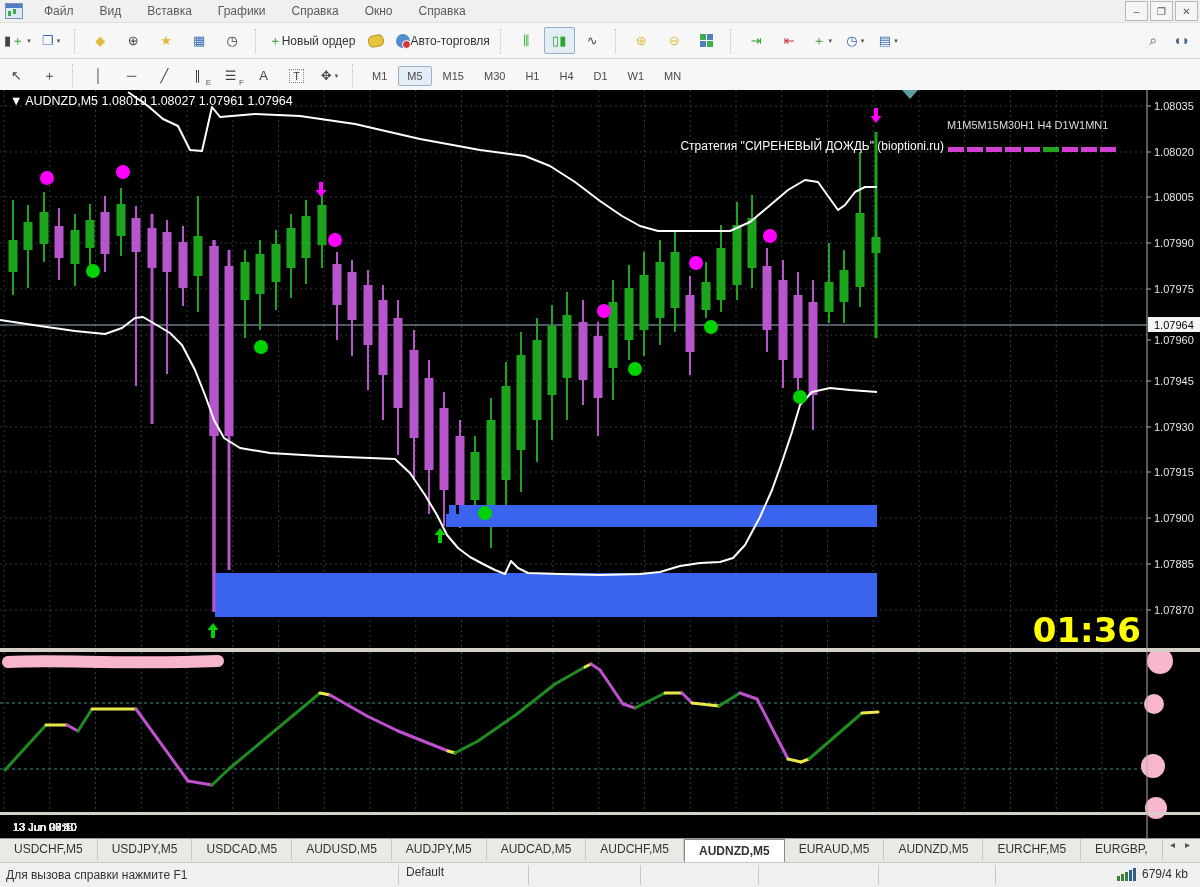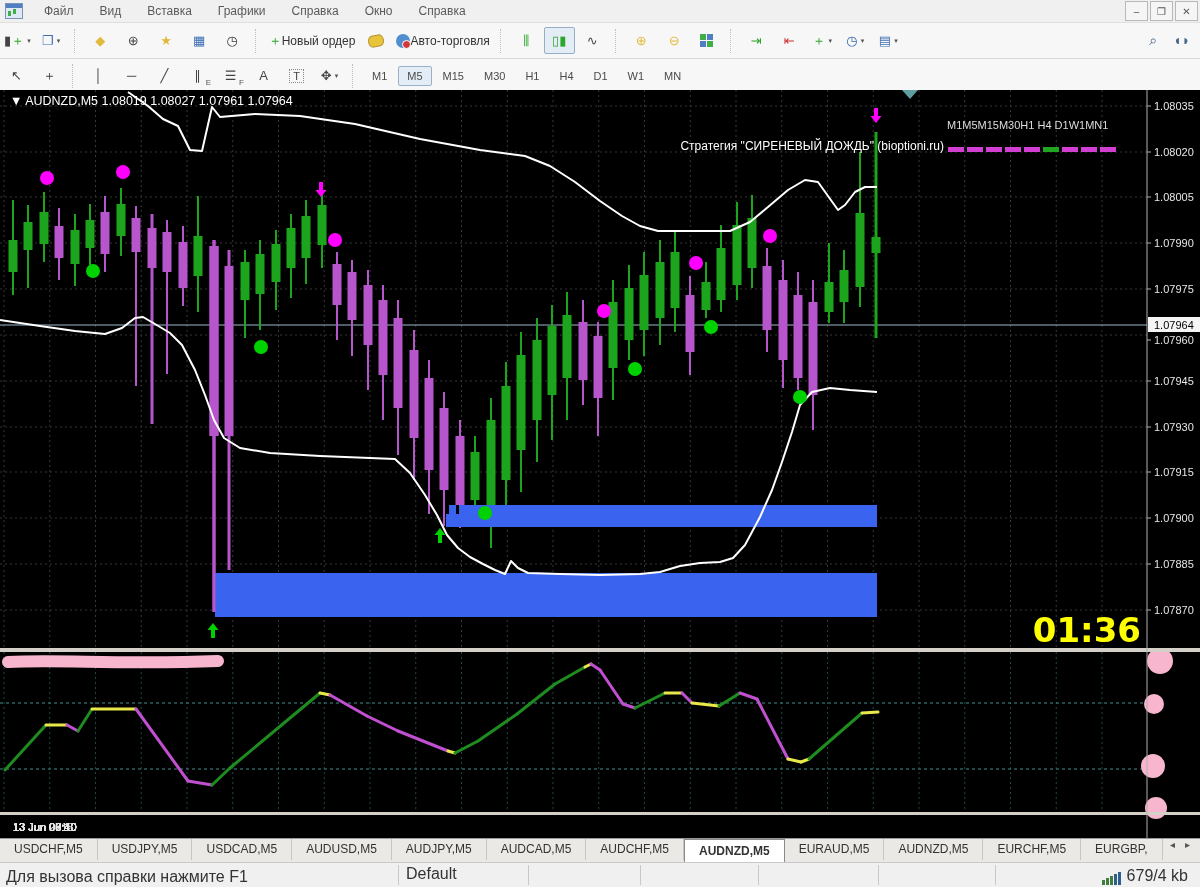--- a/index.html
+++ b/index.html
@@ -32,21 +32,21 @@
   .tf-btn.active{border-color:#9ab2c8;background:#e4edf6}
   .right-icons{position:absolute;right:10px;display:flex;gap:16px;font-size:14px;color:#4a6a8a}
   
   #chartwrap{position:absolute;left:0;top:90px;width:1200px;height:748px;background:#000}
   
   .tabsbar{position:absolute;left:0;top:838px;width:1200px;height:24px;background:#ebe9e6;border-top:1px solid #999;display:flex;align-items:flex-start;font-size:12px;color:#333}
   .tab{padding:3px 14px 4px 14px;border-right:1px solid #c8c6c2;white-space:nowrap;cursor:default}
   .tab.active{background:#fff;border:1px solid #8a8a8a;border-bottom:none;font-weight:bold;padding-top:4px}
   .tab-scroll{margin-left:auto;display:flex;gap:10px;padding:0 10px 4px 0;font-size:10px;color:#555}
   
-  .statusbar{position:absolute;left:0;top:862px;width:1200px;height:25px;background:#f0f0f0;border-top:1px solid #c8c8c8;font-size:16px;color:#333}
+  .statusbar{position:absolute;left:0;top:862px;width:1200px;height:25px;background:#f0f0f0;border-top:1px solid #c8c8c8;font-size:12px;color:#333}
   .status-help{position:absolute;left:6px;top:5px}
   .status-profile{position:absolute;left:406px;top:2px}
   .ssep{position:absolute;top:2px;height:20px;border-left:1px solid #c8c8c8}
   .traffic{position:absolute;right:12px;top:4px;display:flex;align-items:flex-end;gap:6px}
   .bars{display:flex;align-items:flex-end;gap:1px;height:14px}
   .bars span{width:3px;display:inline-block}
 </style>
 </head>
 <body>
 

